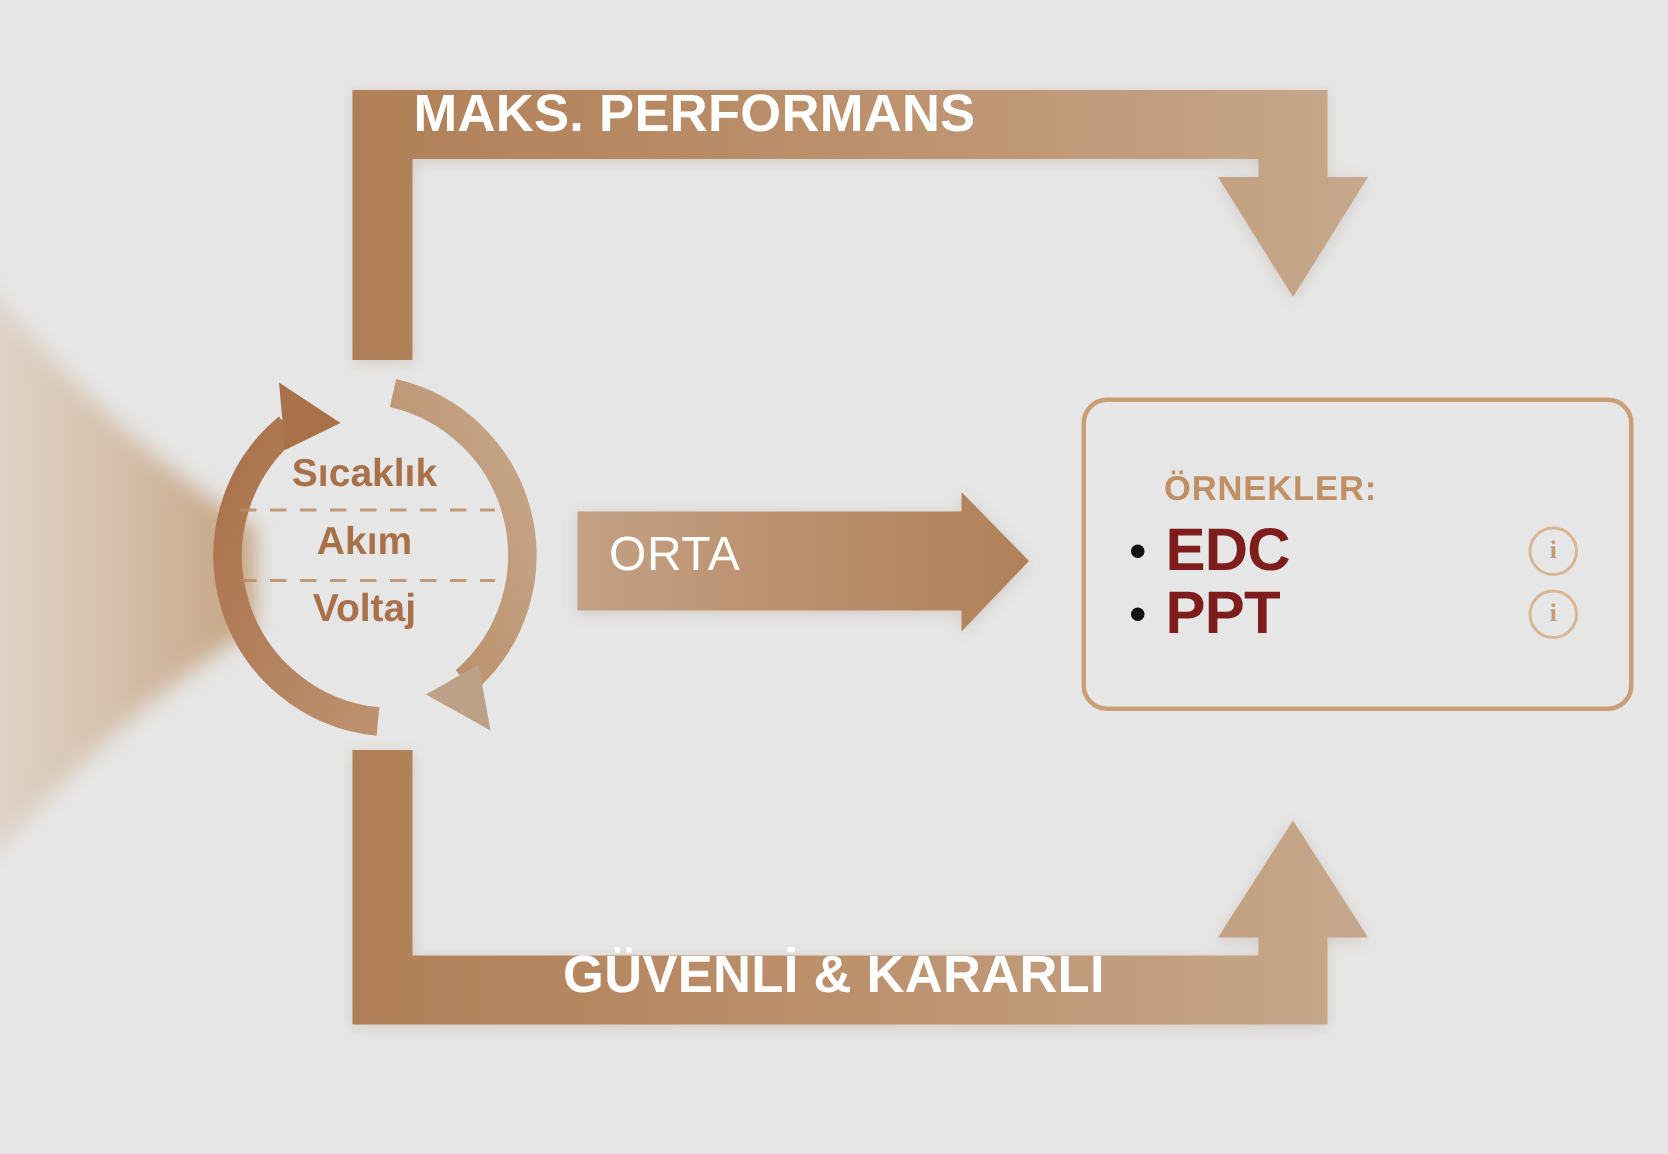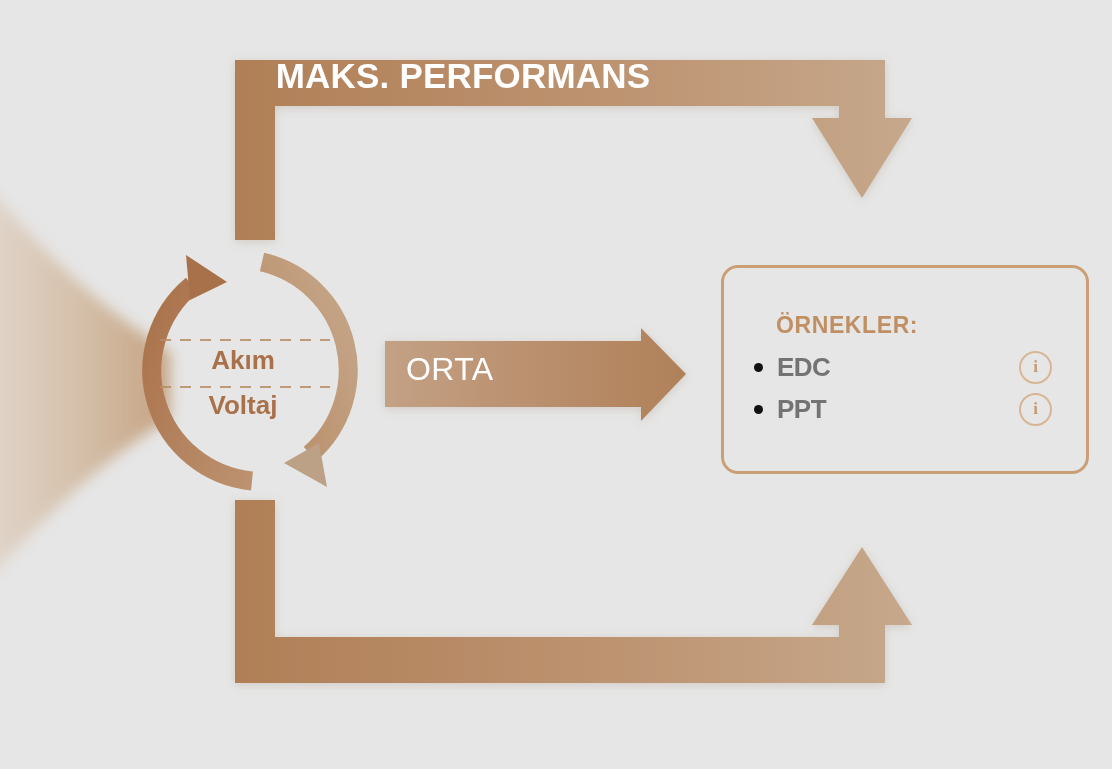--- a/index.html
+++ b/index.html
@@ -119,22 +119,22 @@
   .example-bullet::before {
     content: "";
     width: 9px;
     height: 9px;
     border-radius: 50%;
     background: #111111;
     display: block;
   }
   .example-text {
     margin-left: 11px;
-    color: #737373;
-    font-size: 26px;
+    color: #7f1d1d;
+    font-size: 40px;
     font-weight: 700;
     letter-spacing: -0.5px;
     white-space: nowrap;
   }
   .info-icon {
     margin-left: auto;
     margin-right: 22px;
     width: 29px;
     height: 29px;
     border: 2px solid #d8b694;
@@ -248,21 +248,23 @@
     <g stroke="#b98d66" stroke-width="2" stroke-dasharray="11 9" opacity="0.85">
       <line x1="160" y1="340" x2="330" y2="340"></line>
       <line x1="160" y1="387" x2="330" y2="387"></line>
     </g>
   </svg>
 
   <div class="band-label" id="label-top">MAKS. PERFORMANS</div>
 
   <div id="label-middle">ORTA</div>
 
-
+  <div class="band-label" id="label-bottom">GÜVENLİ &amp; KARARLI</div>
+
+  <div class="cycle-label" id="cycle-0">Sıcaklık</div>
   <div class="cycle-label" id="cycle-2">Voltaj</div>
   <div class="cycle-label" id="cycle-1">Akım</div>
 
   <div id="examples-card">
     <div id="examples-title">ÖRNEKLER:</div>
 
     <div class="example-row" id="example-row-0">
       <span class="example-bullet"></span>
       <span class="example-text">EDC</span>
       <span class="info-icon">i</span>

